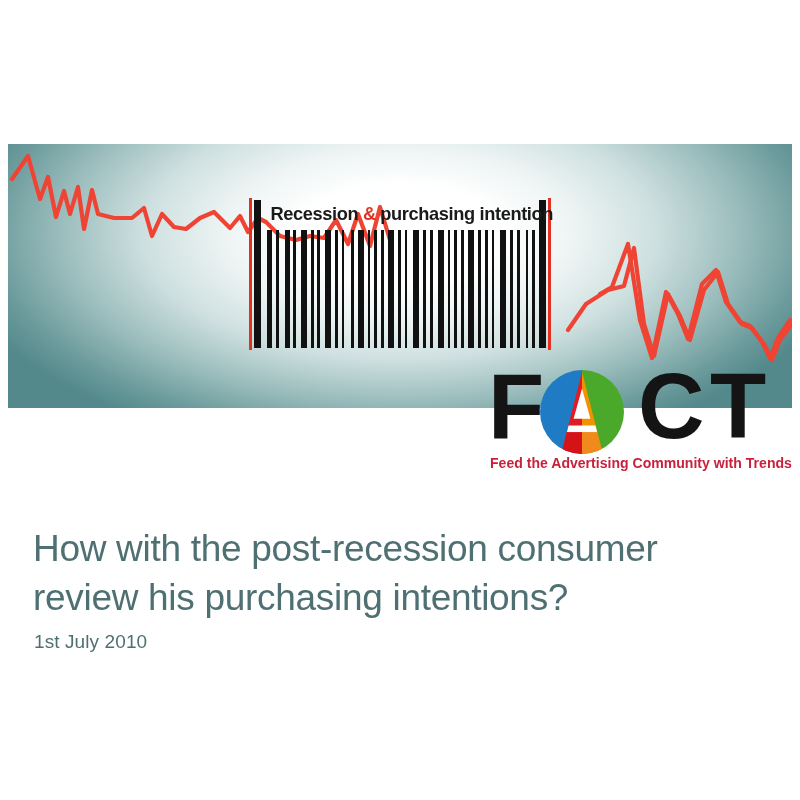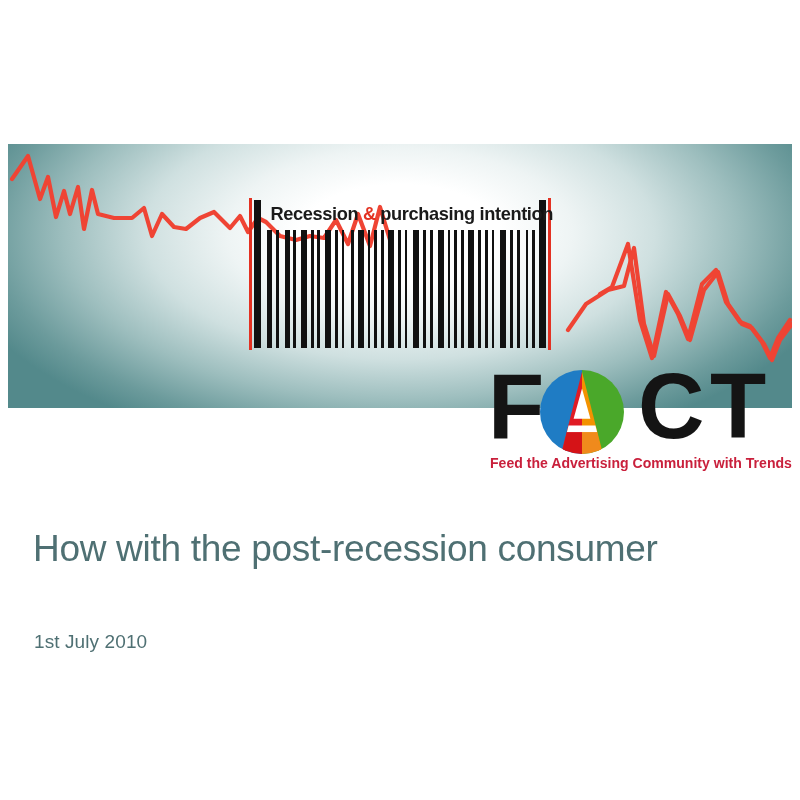--- a/index.html
+++ b/index.html
@@ -294,17 +294,18 @@
 
         <path d="M50 1 L24 99" stroke="#ffffff" stroke-width="3" fill="none" opacity="0"></path>
       </svg>
     </div>
 
     <div class="logo-tagline">Feed the Advertising Community with Trends</div>
   </div>
 
   <div class="title">
     <div>How with the post-recession consumer</div>
+    <div>review his purchasing intentions?</div>
   </div>
 
   <div class="subtitle">1st July 2010</div>
 
 </div>
 
 </body></html>

